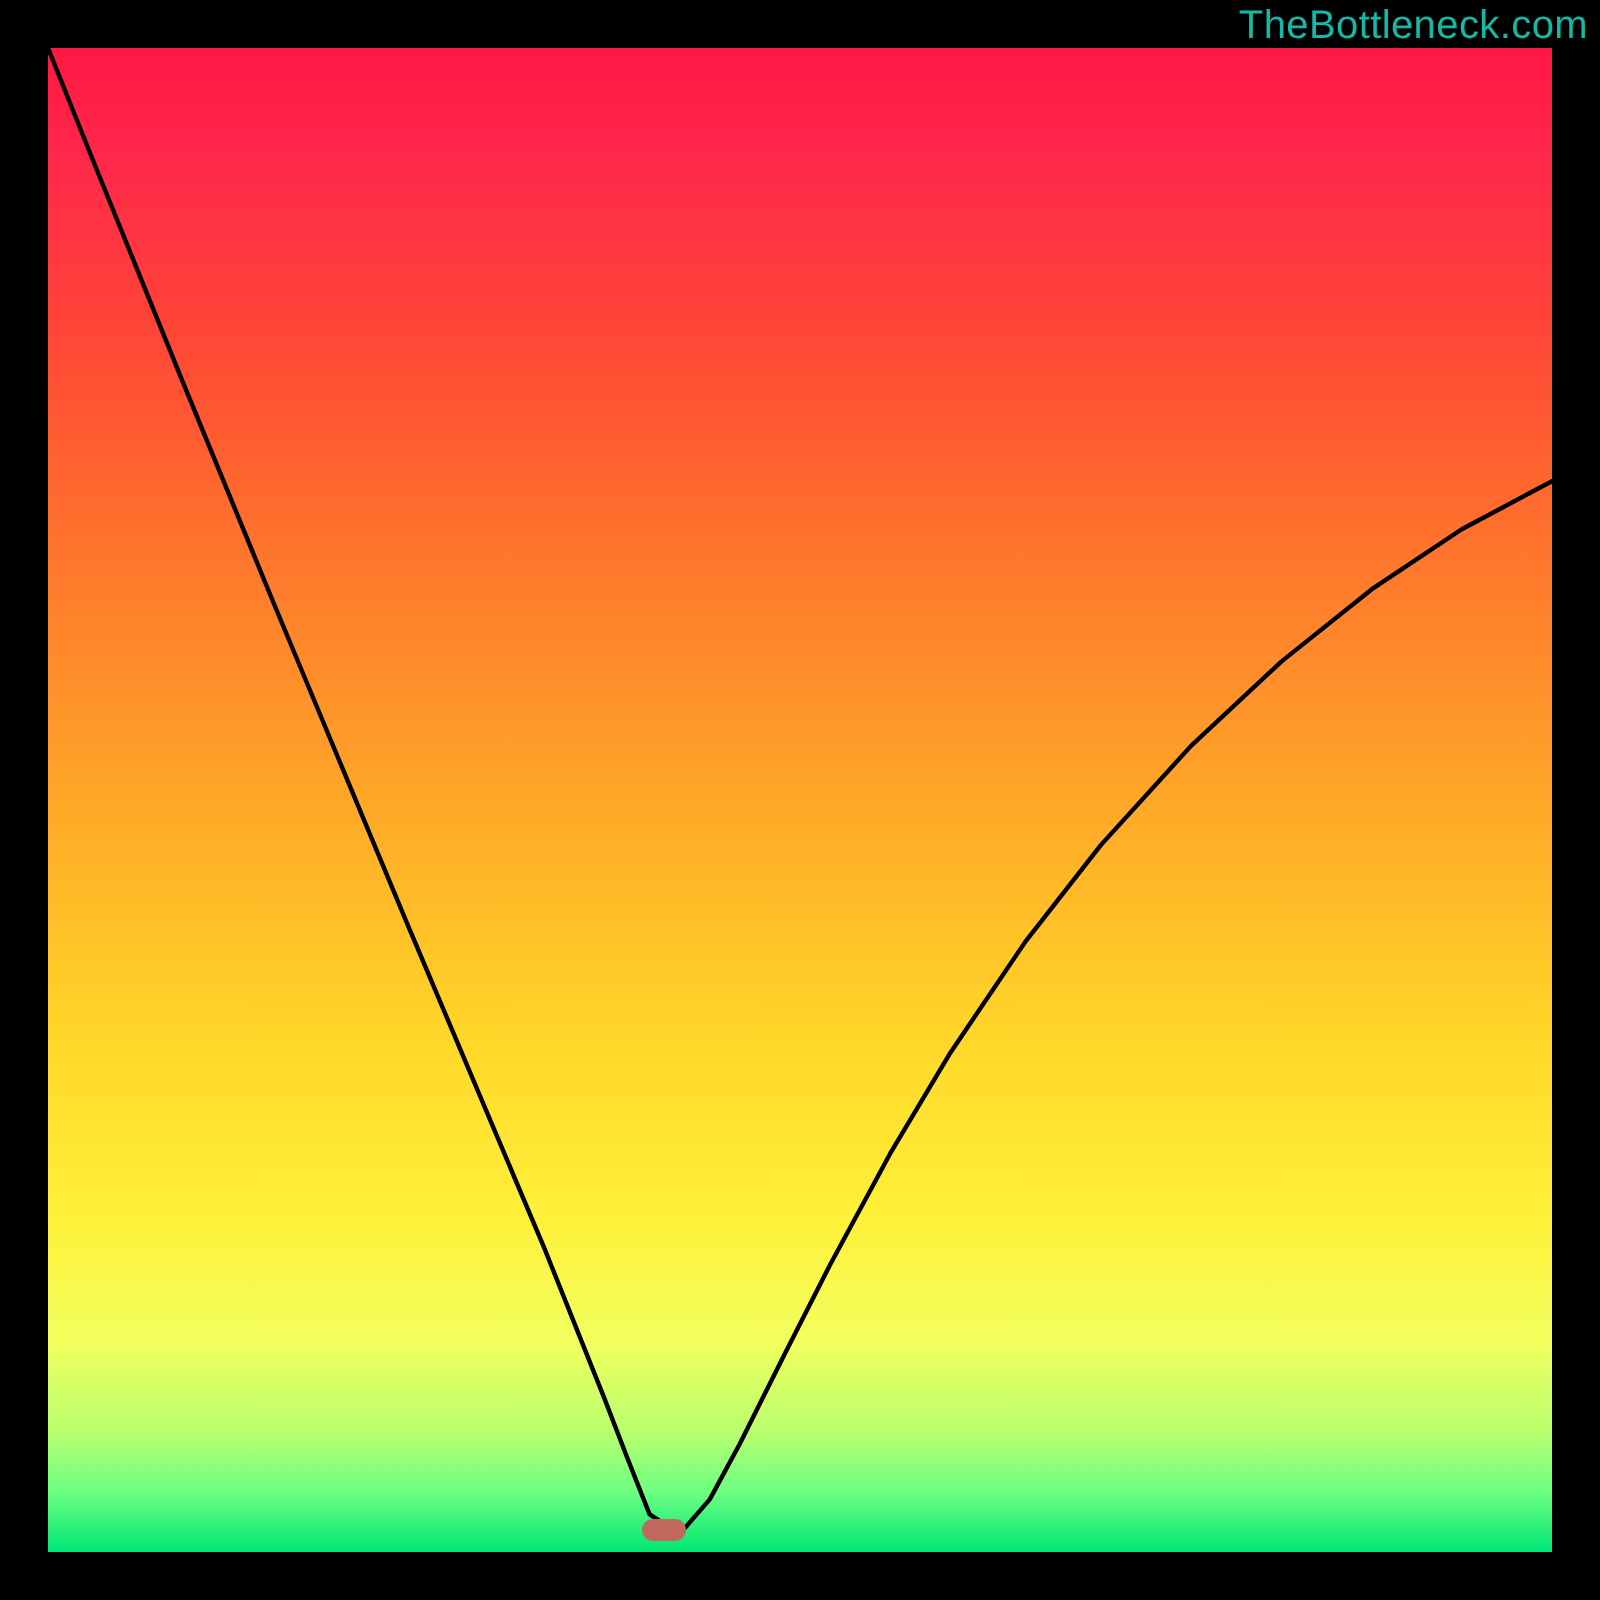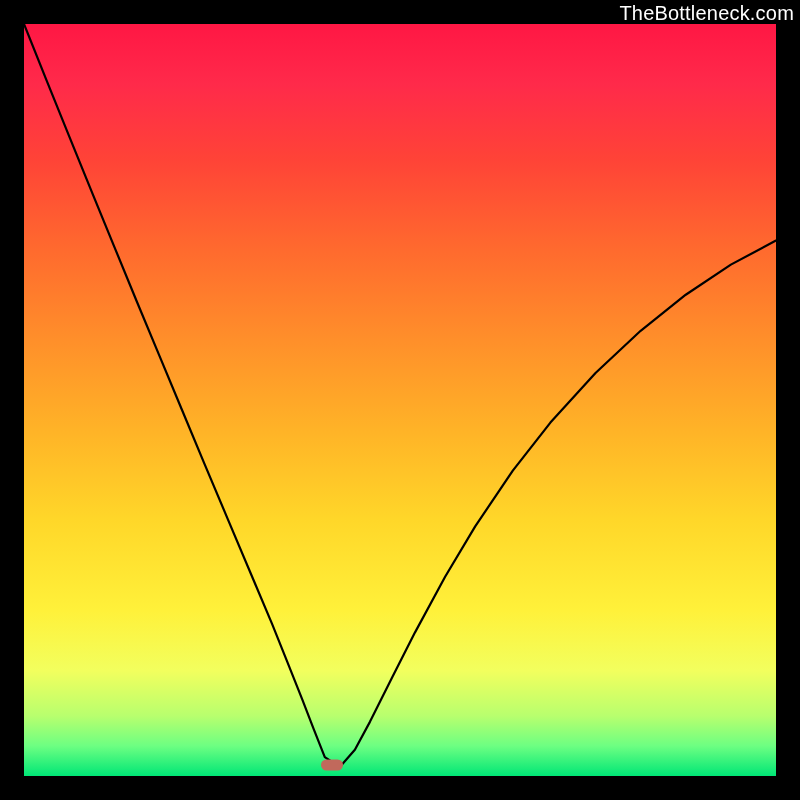--- a/index.html
+++ b/index.html
@@ -40,21 +40,21 @@
     );
   }
   .curve-svg {
     position: absolute;
     inset: 0;
   }
   .watermark {
     position: absolute;
     top: 2px;
     right: 6px;
-    color: #ffffff;
+    color: #14b8a6;
     font-size: 20px;
     font-weight: 500;
     letter-spacing: 0.2px;
     user-select: none;
   }
   .marker {
     position: absolute;
     width: 22px;
     height: 11px;
     border-radius: 6px;

